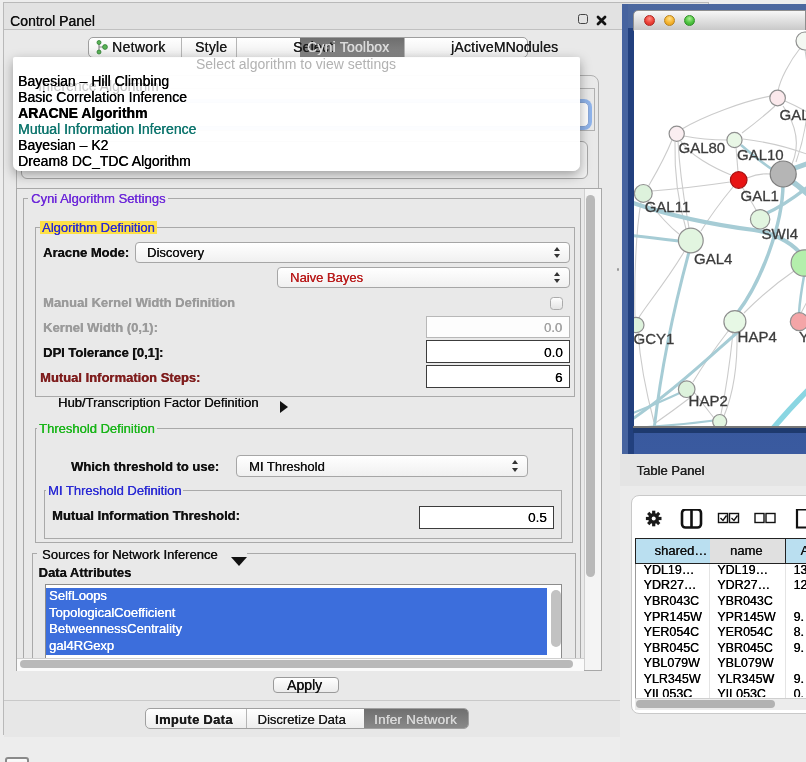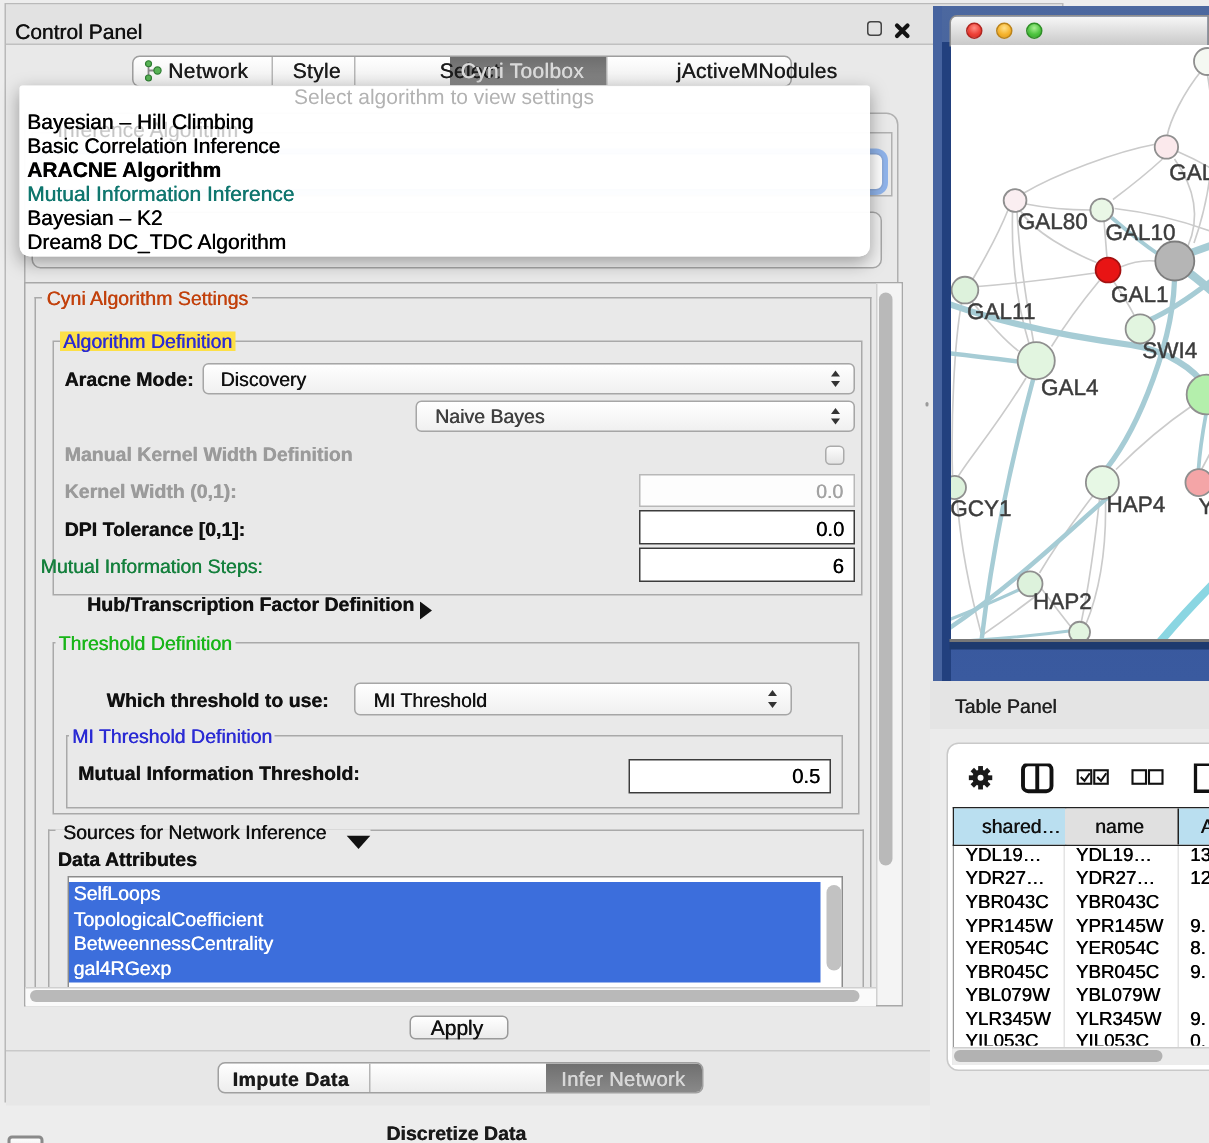--- a/index.html
+++ b/index.html
@@ -40,48 +40,48 @@
   <div class="t" style="left:407px;top:36.5px;font-size:14px;letter-spacing:0.2px;color:#1c1c1c;padding-left:40px;">jActiveMNodules</div>
 
   <div class="abs" style="left:12px;top:72px;width:583px;height:114px;border:1px solid #b0b0b0;border-radius:0 8px 0 0;background:#e9e9e9;box-sizing:border-box;"></div>
   <div class="abs" style="left:17px;top:85px;width:574px;height:43px;border:1px solid #b0b0b0;background:#e9e9e9;box-sizing:border-box;"></div>
   <div class="abs" style="left:23px;top:99px;width:562px;height:25px;border:1px solid #8aa8d8;border-radius:5px;background:#fff;box-sizing:border-box;box-shadow:0 0 0 3px rgba(95,150,235,0.65);"></div>
   <div class="abs" style="left:17px;top:138px;width:567px;height:38px;border:1px solid #a8a8a8;border-radius:6px;background:#f2f2f2;box-sizing:border-box;"></div>
 
   <div class="abs" style="left:12px;top:185px;width:586px;height:483px;border:1px solid #a8a8a8;background:#e9e9e9;box-sizing:border-box;"></div>
 
   <div class="abs" style="left:19px;top:195px;width:556px;height:460px;border:1px solid #a9a9a9;border-bottom:none;"></div>
-  <div class="t" style="left:24px;top:189px;font-size:13px;color:#c2410c;background:#e9e9e9;padding:0 3px;">Cyni Algorithm Settings</div>
+  <div class="t" style="left:24px;top:189px;font-size:13px;color:#6d28d9;background:#e9e9e9;padding:0 3px;">Cyni Algorithm Settings</div>
 
   <div class="abs" style="left:31px;top:224px;width:538px;height:168px;border:1px solid #a9a9a9;"></div>
   <div class="t" style="left:36px;top:218px;font-size:13px;color:#2b2bd4;background:#fde047;padding:0 2px;">Algorithm Definition</div>
 
   <div class="t" style="left:39px;top:243px;font-size:13px;font-weight:bold;color:#111;">Aracne Mode:</div>
   <div class="abs combo" style="left:131px;top:239px;width:435px;height:21px;"></div>
   <div class="t" style="left:143px;top:243px;font-size:13px;color:#111;">Discovery</div>
 
   <div class="abs combo" style="left:273px;top:264px;width:293px;height:21px;"></div>
-  <div class="t" style="left:286px;top:268px;font-size:13px;color:#404040;">Naive Bayes</div>
+  <div class="t" style="left:286px;top:268px;font-size:13px;color:#b91c1c;">Naive Bayes</div>
 
   <div class="t" style="left:39px;top:293px;font-size:13px;font-weight:bold;color:#9b9b9b;">Manual Kernel Width Definition</div>
   <div class="abs" style="left:546px;top:294px;width:11px;height:11px;border:1px solid #ababab;border-radius:3.5px;background:linear-gradient(#fdfdfd,#e4e4e4);"></div>
 
   <div class="t" style="left:39px;top:318px;font-size:13px;font-weight:bold;color:#9b9b9b;">Kernel Width (0,1):</div>
   <div class="abs" style="left:422px;top:313px;width:144px;height:22px;border:1px solid #b8b8b8;background:#fdfdfd;box-sizing:border-box;"></div>
   <div class="t" style="left:540px;top:318px;font-size:13px;color:#a3a3a3;">0.0</div>
 
   <div class="t" style="left:39px;top:343px;font-size:13px;font-weight:bold;color:#111;text-align:right;">DPI Tolerance [0,1]:</div>
   <div class="abs" style="left:422px;top:337px;width:144px;height:23px;border:1.5px solid #3c3c3c;background:#fff;box-sizing:border-box;"></div>
   <div class="t" style="left:540px;top:343px;font-size:13.5px;color:#000;">0.0</div>
 
-  <div class="t" style="left:23px;top:368px;font-size:13px;font-weight:normal;color:#15803d;">Mutual Information Steps:</div>
+  <div class="t" style="left:36px;top:368px;font-size:13px;font-weight:bold;color:#7f1d1d;">Mutual Information Steps:</div>
   <div class="abs" style="left:422px;top:362px;width:144px;height:23px;border:1px solid #3c3c3c;background:#fff;box-sizing:border-box;"></div>
   <div class="t" style="left:551px;top:368px;font-size:13.5px;color:#000;">6</div>
 
-  <div class="t" style="left:39px;top:393px;font-size:13px;font-weight:bold;color:#111;padding-left:15px;">Hub/Transcription Factor Definition</div>
+  <div class="t" style="left:39px;top:393px;font-size:13px;font-weight:normal;color:#111;padding-left:15px;">Hub/Transcription Factor Definition</div>
   <svg class="abs" style="left:274.5px;top:398px;" width="10" height="12" viewBox="0 0 10 12">
       <path d="M1 0 L9 6 L1 12 Z" fill="#111"></path>
     </svg>
 
   <div class="abs" style="left:31px;top:425px;width:536px;height:113px;border:1px solid #a9a9a9;"></div>
   <div class="t" style="left:33px;top:419px;font-size:13px;color:#19b519;background:#e9e9e9;padding:0 2px;">Threshold Definition</div>
 
   <div class="t" style="left:67px;top:457px;font-size:13px;font-weight:bold;color:#111;">Which threshold to use:</div>
   <div class="abs combo" style="left:232px;top:452px;width:292px;height:22px;"></div>
   <div class="t" style="left:245px;top:457px;font-size:13px;color:#111;">MI Threshold</div>
@@ -118,21 +118,21 @@
   <div class="abs" style="left:269px;top:674px;width:66px;height:16px;border:1px solid #9a9a9a;border-radius:4px;background:linear-gradient(#ffffff,#ebebeb);box-sizing:border-box;"></div>
   <div class="t" style="left:283px;top:675px;font-size:14px;color:#111;">Apply</div>
 
   <div class="abs" style="left:0;top:697px;width:100%;height:36px;background:#e7e7e7;border-top:1px solid #c9c9c9;"></div>
   <div class="abs" style="left:141px;top:705px;width:324px;height:21px;border:1px solid #a0a0a0;border-radius:5px;background:linear-gradient(#ffffff,#ededed);box-sizing:border-box;display:flex;overflow:hidden;">
     <div style="width:100px;border-right:1px solid #b5b5b5;"></div>
     <div style="width:117px;"></div>
     <div style="flex:1;background:linear-gradient(#6f6f6f,#898989);"></div>
   </div>
   <div class="t" style="left:151px;top:710px;font-size:13px;font-weight:bold;letter-spacing:0.3px;color:#1a1a1a;">Impute Data</div>
-  <div class="t" style="left:253.5px;top:710px;font-size:13px;font-weight:bold;color:#1a1a1a;margin-top:36px;">Discretize Data</div>
+  <div class="t" style="left:253.5px;top:710px;font-size:13px;font-weight:normal;color:#1a1a1a;">Discretize Data</div>
   <div class="t" style="left:370px;top:710px;font-size:13.5px;letter-spacing:0.2px;color:#d8d8d8;">Infer Network</div>
 </div>
 
 <div class="abs" style="left:5px;top:757px;width:20px;height:10px;border:2px solid #8a8a8a;border-radius:3px;background:linear-gradient(#fcfcfc,#e8e8e8);"></div>
 
 <div class="abs" style="left:13px;top:57px;width:567px;height:114px;background:rgba(255,255,255,0.97);border-radius:2px 2px 7px 7px;box-shadow:0 4px 12px rgba(0,0,0,0.35);"></div>
 <div class="t" style="left:38px;top:79px;font-size:14px;color:rgba(125,125,125,0.25);">Inference Algorithm</div>
 <div class="t" style="left:196px;top:57.2px;font-size:14px;color:#b2b2b2;text-shadow:none;">Select algorithm to view settings</div>
 <div class="t" style="left:18px;top:74px;font-size:14px;color:#000;">Bayesian – Hill Climbing</div>
 <div class="t" style="left:18px;top:90px;font-size:14px;color:#000;">Basic Correlation Inference</div>

